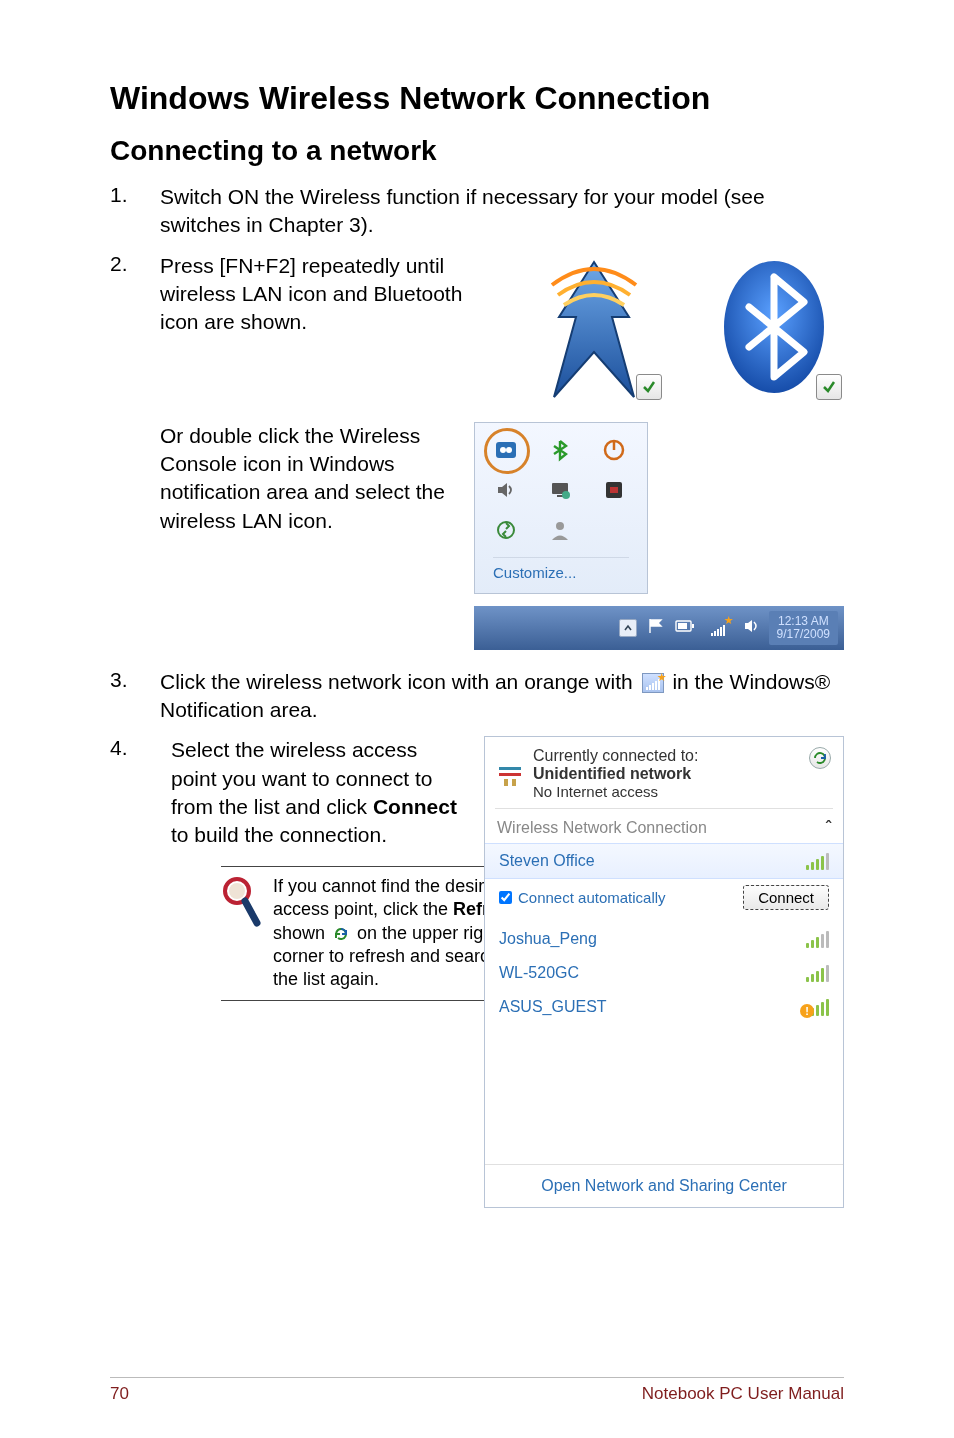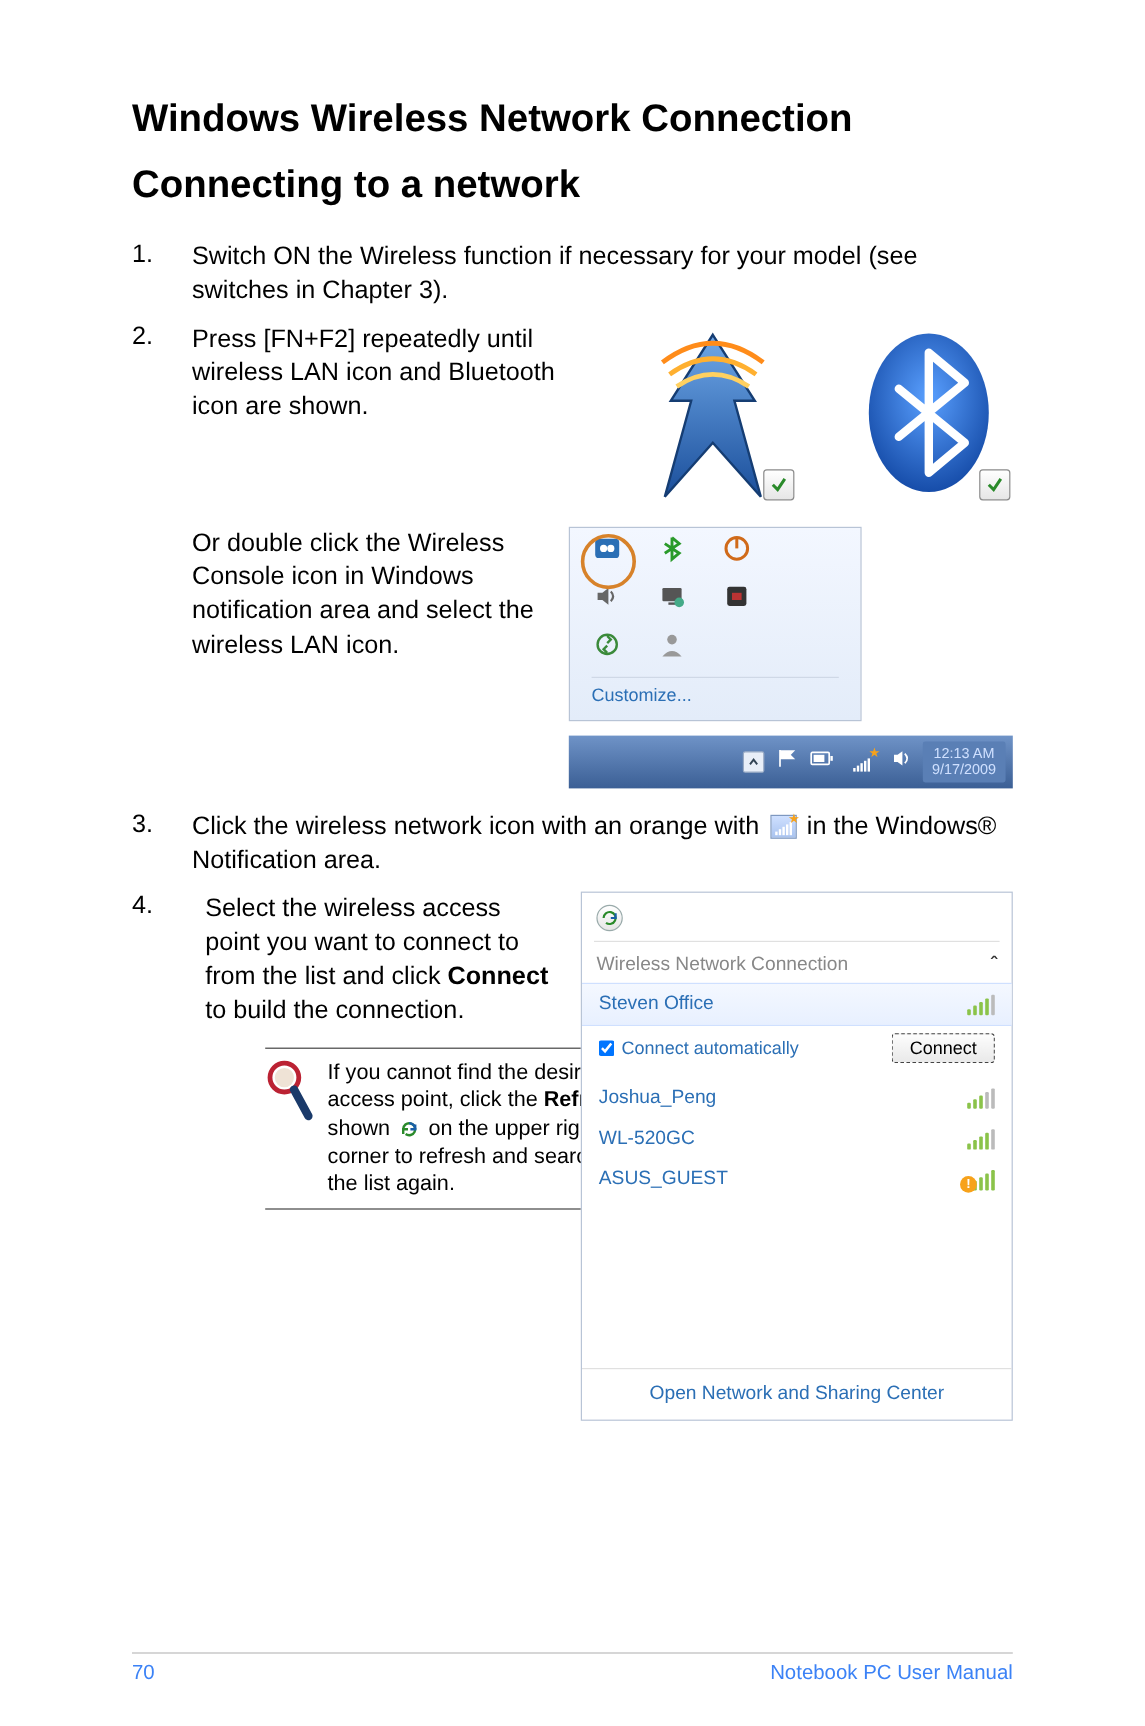--- a/index.html
+++ b/index.html
@@ -11,23 +11,23 @@
     position: relative;
     padding: 80px 110px 0 110px;
     color: #000;
   }
   h2.section-title {
     font-size: 32px;
     font-weight: 700;
     margin-bottom: 18px;
   }
   h3.sub-title {
-    font-size: 32px;
+    font-size: 28px;
     font-weight: 700;
-    margin-bottom: 28px;
+    margin-bottom: 16px;
   }
   .row {
     display: flex;
     align-items: flex-start;
     gap: 20px;
   }
   .step-num {
     font-size: 21px;
     width: 30px;
     flex: 0 0 30px;
@@ -64,22 +64,22 @@
   }
 
   
   .systray-panel {
     width: 370px;
     background: #fff;
   }
   .tray-grid {
     border:1px solid #b8c4d6;
     background: linear-gradient(#f3f7ff,#e3ecf9);
-    padding: 4px 18px 8px 18px;
-    width: 244px;
+    padding: 14px 18px 8px 18px;
+    width: 174px;
   }
   .tray-row { display:flex; gap:28px; margin-bottom:14px; align-items:center; }
   .tray-icon-slot { width:26px; height:26px; display:flex; align-items:center; justify-content:center; }
   .circle-mark {
     position:absolute;
     width:46px; height:46px;
     border:3px solid #d7822a;
     border-radius:50%;
     top:6px; left:10px;
     pointer-events:none;
@@ -227,21 +227,21 @@
 
   
   .page-footer {
     position:absolute;
     bottom:34px; left:110px; right:110px;
     border-top:1px solid #bbb;
     padding-top:6px;
     display:flex;
     justify-content:space-between;
     font-size:17px;
-    color:#3b82f6;
+    color:#7f1d1d;
   }
 
   
   svg { overflow: visible; }
 </style>
 </head>
 <body>
 
 <h2 class="section-title">Windows Wireless Network Connection</h2>
 <h3 class="sub-title">Connecting to a network</h3>
@@ -450,20 +450,35 @@
               </svg>
           </span>
           <span> on the upper right corner to refresh and search in the list again.</span>
         </div>
       </div>
     </div>
 
     <div class="col-right">
       <div class="net-flyout">
         <div class="nf-head">
+          <div class="nf-head-text" style="display:flex; gap:10px; align-items:flex-start;">
+            <div style="padding-top:18px;">
+              <svg width="26" height="22" viewBox="0 0 26 22">
+                <rect x="2" y="8" width="22" height="3" fill="#c33"></rect>
+                <rect x="2" y="2" width="22" height="3" fill="#38a"></rect>
+                <rect x="7" y="14" width="4" height="7" fill="#c7a24a"></rect>
+                <rect x="15" y="14" width="4" height="7" fill="#c7a24a"></rect>
+              </svg>
+            </div>
+            <div>
+              <div>Currently connected to:</div>
+              <div class="title-strong">Unidentified network</div>
+              <div style="font-size:15px;">No Internet access</div>
+            </div>
+          </div>
           <div class="nf-refresh">
             <svg width="14" height="14" viewBox="0 0 14 14">
                 <path d="M2 7 A5 5 0 1 1 4 11" fill="none" stroke="#2a8a2a" stroke-width="1.8"></path>
                 <path d="M12 3 L12 7 L8 7" fill="none" stroke="#1a5fa8" stroke-width="1.8"></path>
               </svg>
           </div>
         </div>
         <div class="nf-hr"></div>
         <div class="nf-section-label">
           <span>Wireless Network Connection</span>

